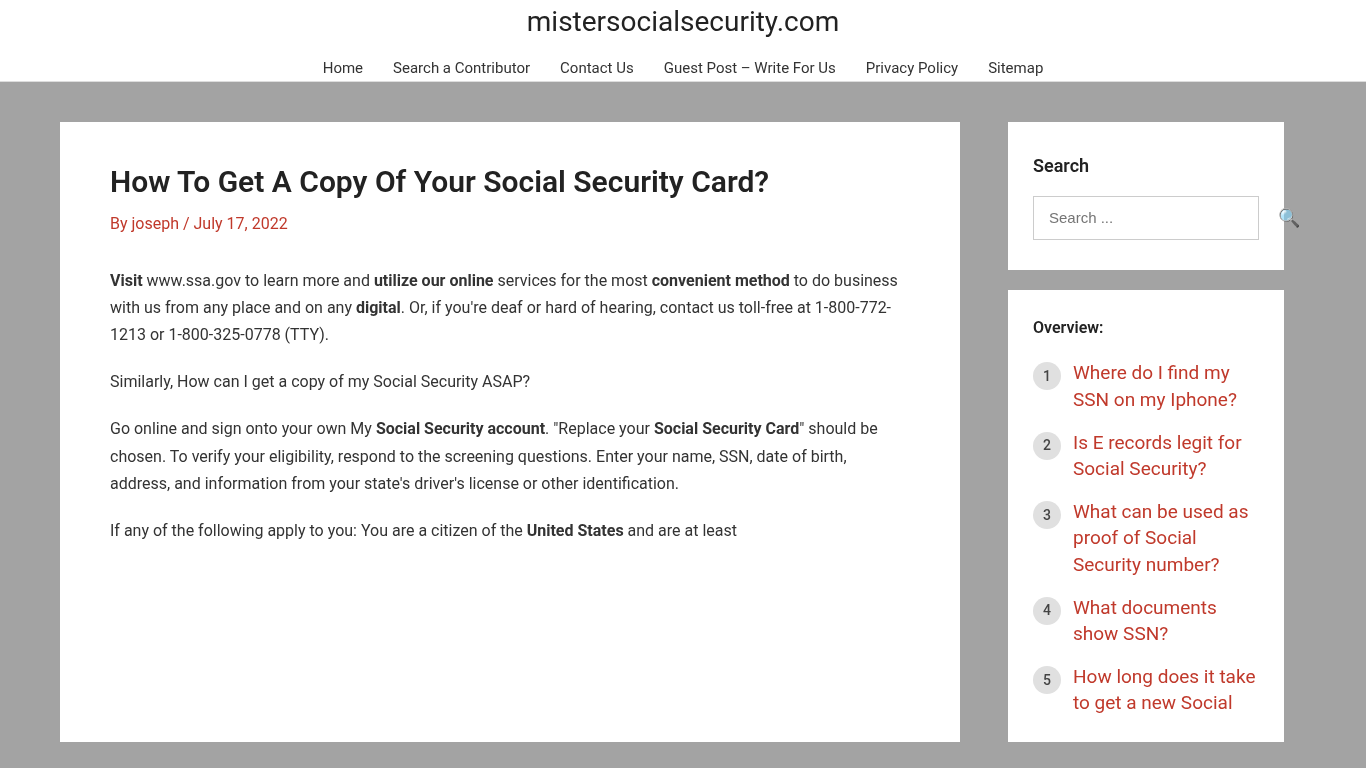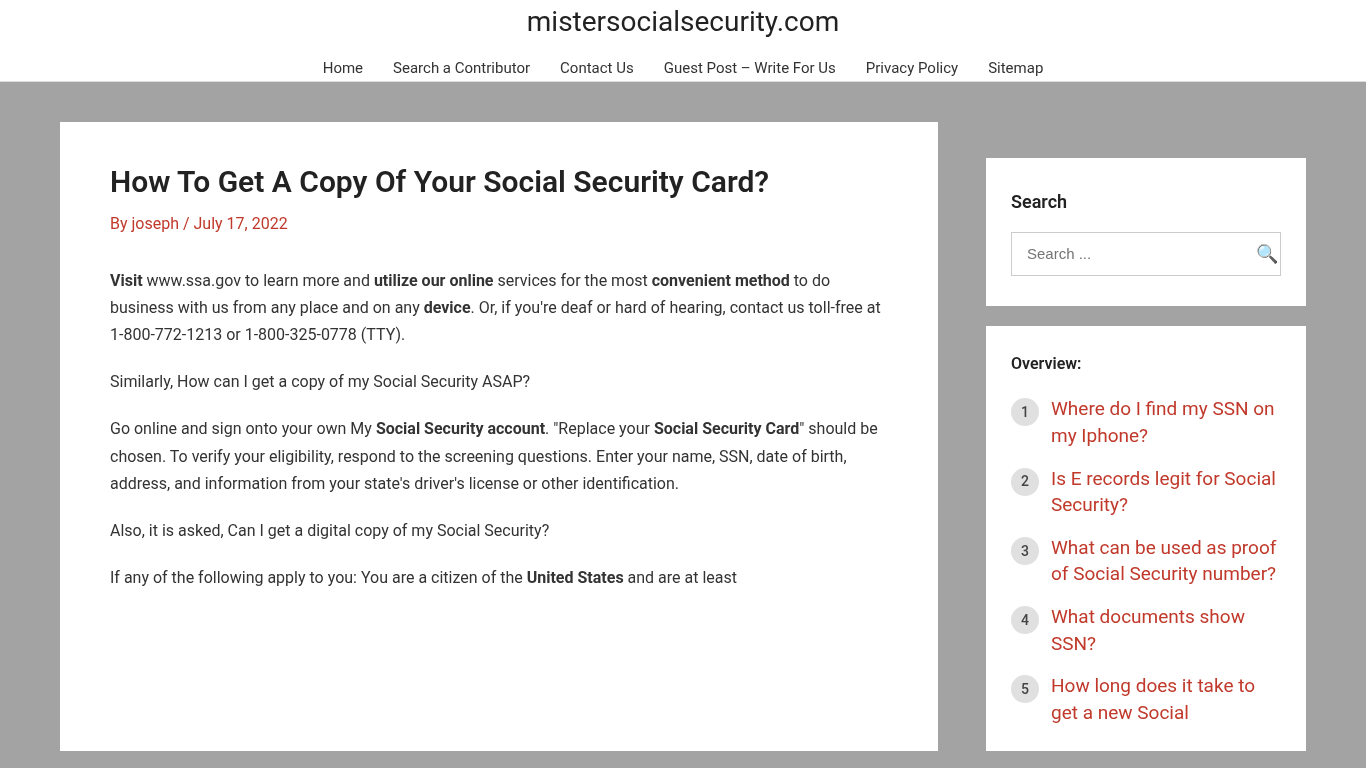--- a/index.html
+++ b/index.html
@@ -87,23 +87,22 @@
       font-size: 16px;
       line-height: 1.7;
     }
 
     .article-body strong {
       font-weight: 700;
     }
 
     
     .sidebar {
-      width: 320px;
+      width: 276px;
       flex-shrink: 0;
-      margin-top: 36px;
     }
 
     .sidebar-search {
       background-color: #fff;
       padding: 30px 25px;
       margin-bottom: 20px;
     }
 
     .sidebar-search h3 {
       font-size: 18px;
@@ -200,24 +199,23 @@
       </ul>
   </nav>
 </header>
 
 <div class="site-wrapper">
 
   <main class="main-content">
     <h1 class="article-title">How To Get A Copy Of Your Social Security Card?</h1>
     <div class="article-meta">By joseph / July 17, 2022</div>
     <div class="article-body">
-    <p><strong>Visit</strong> www.ssa.gov to learn more and <strong>utilize our online</strong> services for the most <strong>convenient method</strong> to do business with us from any place and on any <strong>device</strong>. Or, if you're deaf or hard of hearing, contact us toll-free at 1-800-772-1213 or 1-800-325-0778 (TTY).</p>
+    <p><strong>Visit</strong> www.ssa.gov to learn more and <strong>utilize our online</strong> services for the most <strong>convenient method</strong> to do business with us from any place and on any <strong>digital</strong>. Or, if you're deaf or hard of hearing, contact us toll-free at 1-800-772-1213 or 1-800-325-0778 (TTY).</p>
         <p>Similarly, How can I get a copy of my Social Security ASAP?</p>
         <p>Go online and sign onto your own My <strong>Social Security account</strong>. "Replace your <strong>Social Security Card</strong>" should be chosen. To verify your eligibility, respond to the screening questions. Enter your name, SSN, date of birth, address, and information from your state's driver's license or other identification.</p>
-        <p>Also, it is asked, Can I get a digital copy of my Social Security?</p>
         <p>If any of the following apply to you: You are a citizen of the <strong>United States</strong> and are at least</p>
       </div>
   </main>
 
   <aside class="sidebar">
     <div class="sidebar-search">
       <h3>Search</h3>
       <div class="search-form">
         <input class="search-input" type="text" placeholder="Search ..." style="">
         <button class="search-button">

